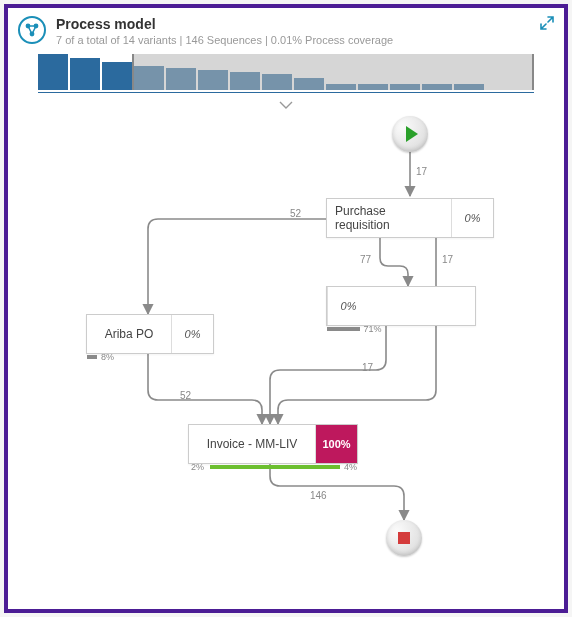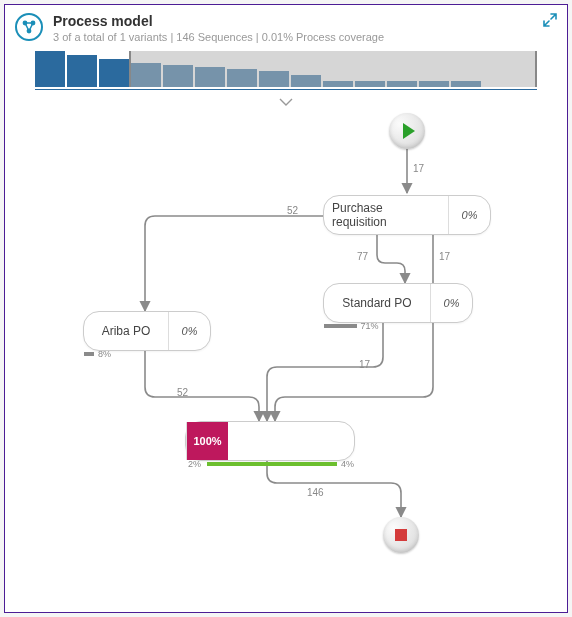--- a/index.html
+++ b/index.html
@@ -1,32 +1,32 @@
 <!DOCTYPE html>
 <html><head>
 <meta charset="utf-8">
 <style>
   * { box-sizing: border-box; margin: 0; padding: 0; }
   body { font-family: -apple-system, BlinkMacSystemFont, "Segoe UI", Arial, sans-serif; background: #f5f5f5; padding: 4px; }
-  .panel { width: 564px; height: 609px; background: #fff; border: 1px solid #4c1d95; position: relative; }
+  .panel { width: 564px; height: 609px; background: #fff; border: 4px solid #4c1d95; position: relative; }
   .header { display: flex; align-items: flex-start; padding: 8px 10px 6px 10px; }
   .header-icon { width: 28px; height: 28px; border: 2px solid #1b8fb8; border-radius: 50%; display: flex; align-items: center; justify-content: center; margin-right: 10px; flex-shrink: 0; }
   .header-text { flex: 1; }
   .title { font-size: 14px; font-weight: 600; color: #333; }
   .subtitle { font-size: 11px; color: #999; margin-top: 2px; }
   .expand { position: absolute; top: 8px; right: 10px; color: #1b8fb8; cursor: pointer; }
   .variant-bar { padding: 2px 30px 0 30px; height: 48px; position: relative; }
   .bars { display: flex; align-items: flex-end; height: 36px; gap: 2px; position: relative; }
   .bar { width: 30px; background: #2b6a9e; }
   .bars-mask { position:absolute; top:0; bottom:0; background:rgba(180,180,180,0.55); border-left:2px solid #888; border-right:2px solid #888;}
   .bline { height:1px; background:#2b6a9e; margin-top:2px; }
   .chev-wrap { text-align:center; margin-top:2px; color:#888; }
   .diagram { position: relative; width:100%; height:470px; }
   .diagram svg { position:absolute; top:0; left:0; }
-  .node { position:absolute; background:#fff; border:1px solid #ccc; border-radius:16px; box-shadow:0 1px 2px rgba(0,0,0,0.05); }
+  .node { position:absolute; background:#fff; border:1px solid #ccc; border-radius:0; box-shadow:0 1px 2px rgba(0,0,0,0.05); }
   .node-inner { display:flex; align-items:stretch; height:100%; }
   .node-label { flex:1; display:flex; align-items:center; justify-content:center; font-size:12px; color:#444; padding:0 8px; }
   .node-pct { width:42px; border-left:1px solid #ddd; display:flex; align-items:center; justify-content:center; font-size:11px; color:#555; font-style:italic;}
   .node-pct.dark { background:#be185d; color:#fff; font-style:normal; font-weight:600;}
   .progress { position:absolute; left:0; right:0; height:4px; bottom:-6px; display:flex; align-items:center; }
   .progress-bar { height:4px; }
   .progress-lbl { font-size:9px; color:#888; margin-left:4px; }
   .circ { position:absolute; width:36px; height:36px; border-radius:50%; background: radial-gradient(circle at 30% 30%, #fbfbfb, #d6d6d6); box-shadow: inset 0 -2px 4px rgba(0,0,0,0.15), 0 1px 2px rgba(0,0,0,0.2); display:flex; align-items:center; justify-content:center; }
   .play-tri { width:0; height:0; border-left:12px solid #2aa02a; border-top:8px solid transparent; border-bottom:8px solid transparent; margin-left:3px;}
   .stop-sq { width:12px; height:12px; background:#d43b3b; }
@@ -43,21 +43,21 @@
         <circle cx="5" cy="5" r="2.4" fill="#1b8fb8"></circle>
         <circle cx="13" cy="5" r="2.4" fill="#1b8fb8"></circle>
         <circle cx="9" cy="13" r="2.4" fill="#1b8fb8"></circle>
         <line x1="5" y1="5" x2="13" y2="5" stroke="#1b8fb8" stroke-width="1.5"></line>
         <line x1="5" y1="5" x2="9" y2="13" stroke="#1b8fb8" stroke-width="1.5"></line>
         <line x1="13" y1="5" x2="9" y2="13" stroke="#1b8fb8" stroke-width="1.5"></line>
       </svg>
     </div>
     <div class="header-text">
       <div class="title">Process model</div>
-      <div class="subtitle">3 of a total of 1 variants | 146 Sequences | 0.01% Process coverage</div>
+      <div class="subtitle">7 of a total of 14 variants | 146 Sequences | 0.01% Process coverage</div>
     </div>
     <div class="expand">
       <svg width="14" height="14" viewBox="0 0 14 14" stroke="#1b8fb8" stroke-width="1.6" fill="none" stroke-linecap="round">
         <path d="M8 1 h5 v5 M13 1 L8 6"></path>
         <path d="M6 13 h-5 v-5 M1 13 L6 8"></path>
       </svg>
     </div>
   </div>
 
   <div class="variant-bar">
@@ -134,34 +134,34 @@
         <div class="node-pct">0%</div>
       </div>
       <div class="progress">
         <div class="progress-bar" style="width:8%; background:#8a8a8a;"></div>
         <span class="progress-lbl">8%</span>
       </div>
     </div>
 
     <div class="node" style="left:318px; top:186px; width:150px; height:40px;">
       <div class="node-inner">
-        <div class="node-label">Standard PO</div>
         <div class="node-pct">0%</div>
       </div>
       <div class="progress">
         <div class="progress-bar" style="width:22%; background:#8a8a8a;"></div>
         <span class="progress-lbl">71%</span>
       </div>
     </div>
 
     <span class="edge-label" style="left:172px; top:290px;">52</span>
     <span class="edge-label" style="left:354px; top:262px;">17</span>
 
     <div class="node" style="left:180px; top:324px; width:170px; height:40px;">
       <div class="node-inner">
+        <div class="node-label">Invoice - MM-LIV</div>
         <div class="node-pct dark">100%</div>
       </div>
       <div class="progress">
         <div class="progress-bar" style="width:3px; background:#1b5fa8; margin-right:2px;"></div>
         <span class="progress-lbl" style="margin-left:0; margin-right:6px;">2%</span>
         <div class="progress-bar" style="flex:0 0 auto; width:130px; background:#6cbf2f;"></div>
         <span class="progress-lbl">4%</span>
       </div>
     </div>
 

